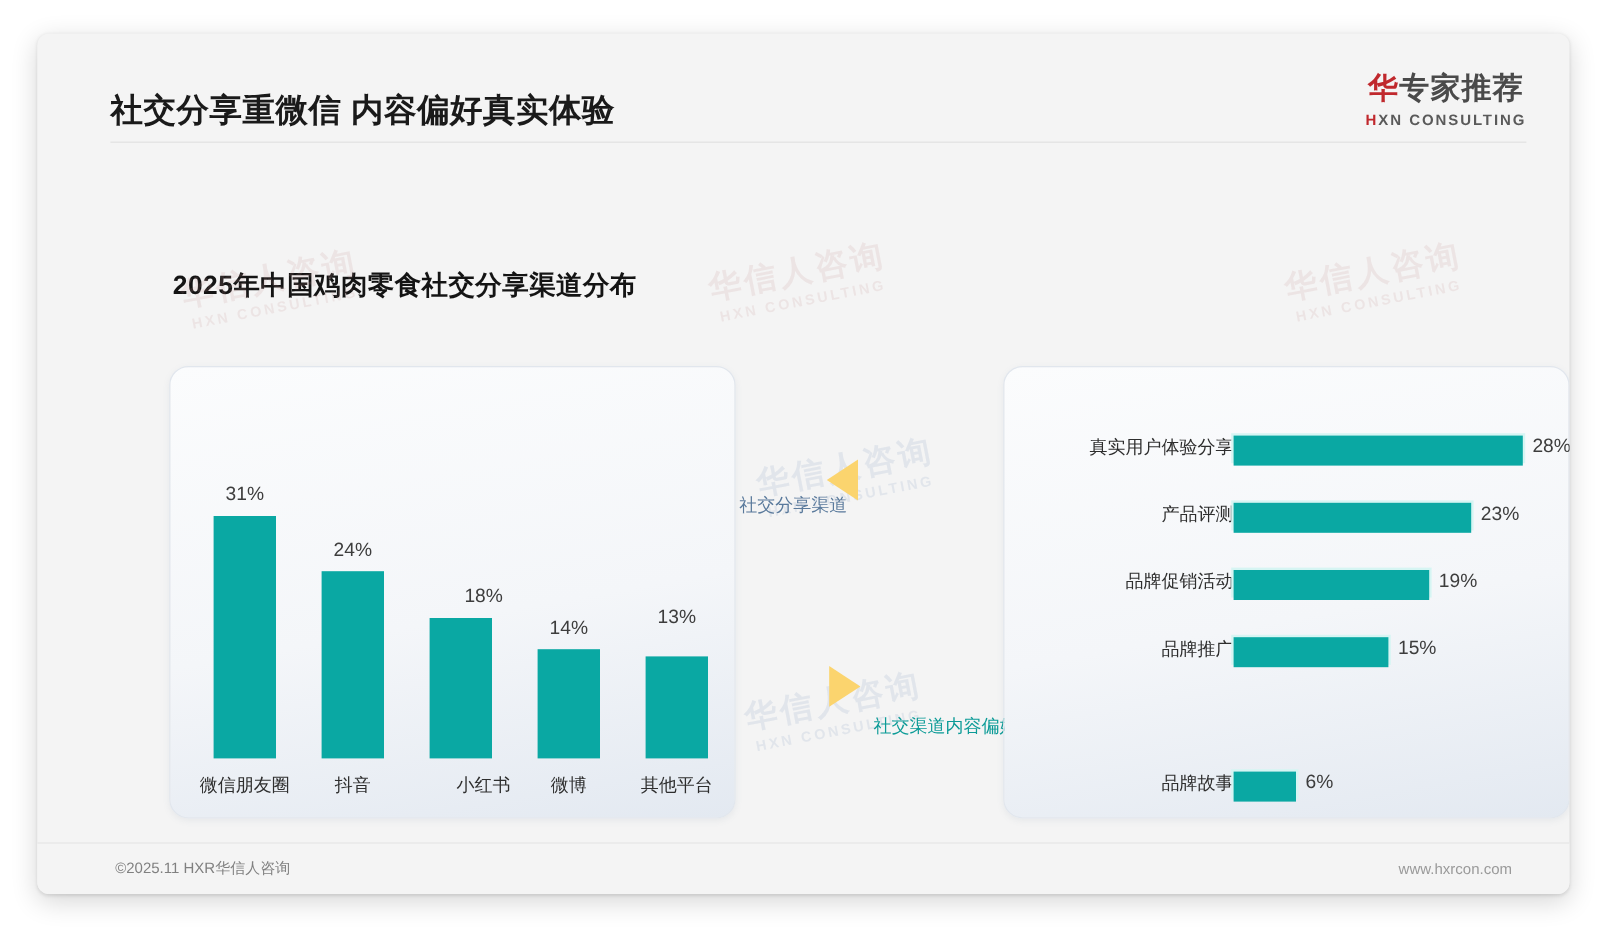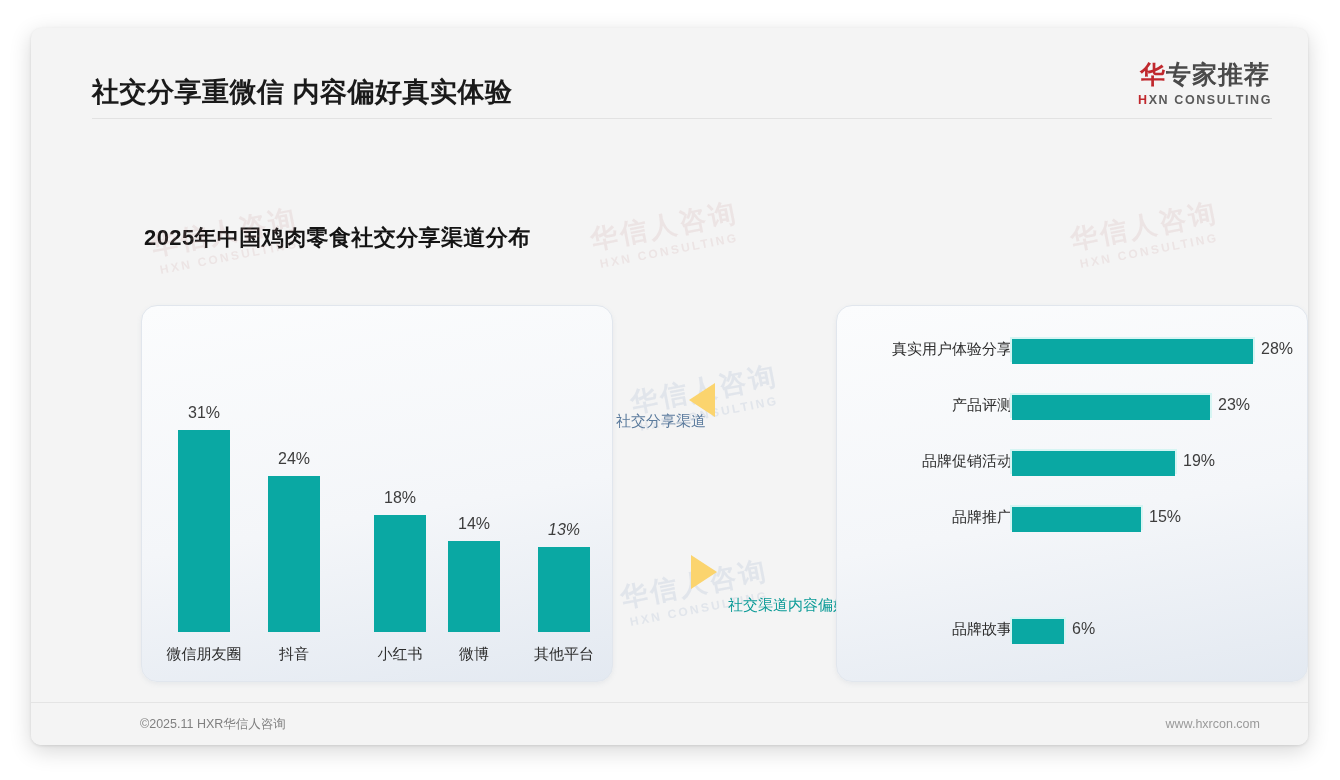--- a/index.html
+++ b/index.html
@@ -150,23 +150,24 @@
     bottom: -32px;
     transform: translateX(-50%);
     font-size: 15px;
     color: #2e2e2e;
     white-space: nowrap;
   }
 
   
   .hbar-row {
     position: absolute;
-    left: 0;
+    left: 16px;
     width: 100%;
     height: 30px;
+    margin-top: 24px;
   }
   .hbar-label {
     position: absolute;
     right: 295px;
     top: 50%;
     transform: translateY(-50%);
     font-size: 15px;
     color: #2e2e2e;
     white-space: nowrap;
   }
@@ -246,21 +247,20 @@
     background: #f4f4f4;
   }
   .footer-left {
     position: absolute;
     left: 65px;
     top: 50%;
     transform: translateY(-50%);
     font-size: 12.5px;
     color: #808080;
     white-space: nowrap;
-    margin-left: 44px;
   }
   .footer-right {
     position: absolute;
     right: 48px;
     top: 50%;
     transform: translateY(-50%);
     font-size: 12.5px;
     color: #9a9a9a;
     white-space: nowrap;
   }
@@ -323,33 +323,33 @@
         <div class="vbar-group" style="left: 36px; height: 202px;">
           <div class="vbar-rect" style="height: 202px; background: rgb(10, 168, 163);"></div>
           <div class="vbar-value" style="bottom: 210px;">31%</div>
           <div class="vbar-label">微信朋友圈</div>
         </div>
         <div class="vbar-group" style="left: 126px; height: 156px;">
           <div class="vbar-rect" style="height: 156px; background: rgb(10, 168, 163);"></div>
           <div class="vbar-value" style="bottom: 164px;">24%</div>
           <div class="vbar-label">抖音</div>
         </div>
-        <div class="vbar-group" style="left: 232px; height: 89px;">
+        <div class="vbar-group" style="left: 216px; height: 89px; padding-left: 38px;">
           <div class="vbar-rect" style="height: 117px; background: rgb(10, 168, 163);"></div>
           <div class="vbar-value" style="bottom: 125px;">18%</div>
           <div class="vbar-label">小红书</div>
         </div>
         <div class="vbar-group" style="left: 306px; height: 91px;">
           <div class="vbar-rect" style="height: 91px; background: rgb(10, 168, 163);"></div>
           <div class="vbar-value" style="bottom: 99px; margin-top: 44px;">14%</div>
           <div class="vbar-label">微博</div>
         </div>
         <div class="vbar-group" style="left: 396px; height: 85px;">
           <div class="vbar-rect" style="height: 85px; background: rgb(10, 168, 163);"></div>
-          <div class="vbar-value" style="bottom: 93px; font-style: italic;">13%</div>
+          <div class="vbar-value" style="bottom: 108px;">13%</div>
           <div class="vbar-label">其他平台</div>
         </div>
       </div>
   </div>
 
   <div class="tri" id="tri-left"></div>
   <div class="mid-label" id="mid-label-1">社交分享渠道</div>
   <div class="tri" id="tri-right"></div>
   <div class="mid-label" id="mid-label-2">社交渠道内容偏好</div>
 

